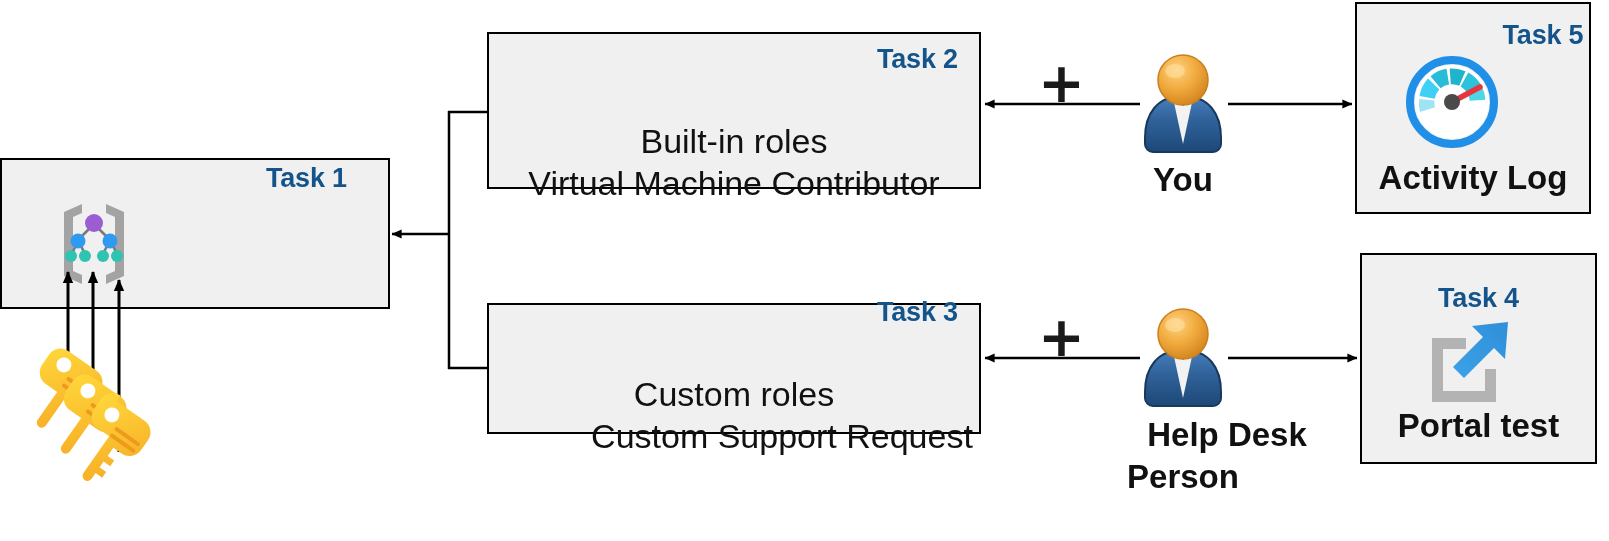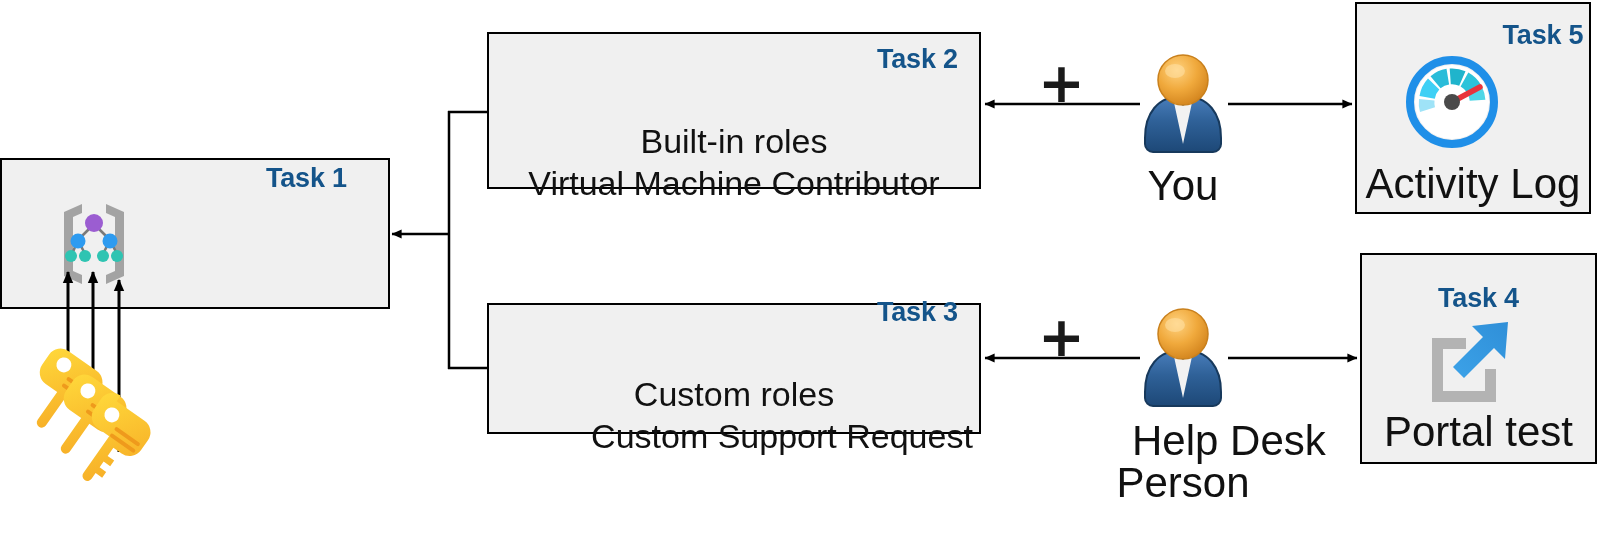--- a/index.html
+++ b/index.html
@@ -27,25 +27,25 @@
     font-size:34px;
     line-height:1.28;
     text-align:center;
     white-space:nowrap;
     font-weight:400;
     margin-top:48px;
   }
   .caption{
     position:absolute;
     color:#111111;
-    font-size:42px;
+    font-size:33px;
     line-height:1.22;
     text-align:center;
     white-space:nowrap;
-    font-weight:400;
+    font-weight:700;
   }
   .plus-sign{
     position:absolute;
     color:#1a1a1a;
     font-size:56px;
     font-weight:bold;
     line-height:1;
     font-family:"DejaVu Sans",sans-serif;
   }
   svg{display:block;overflow:visible;}

